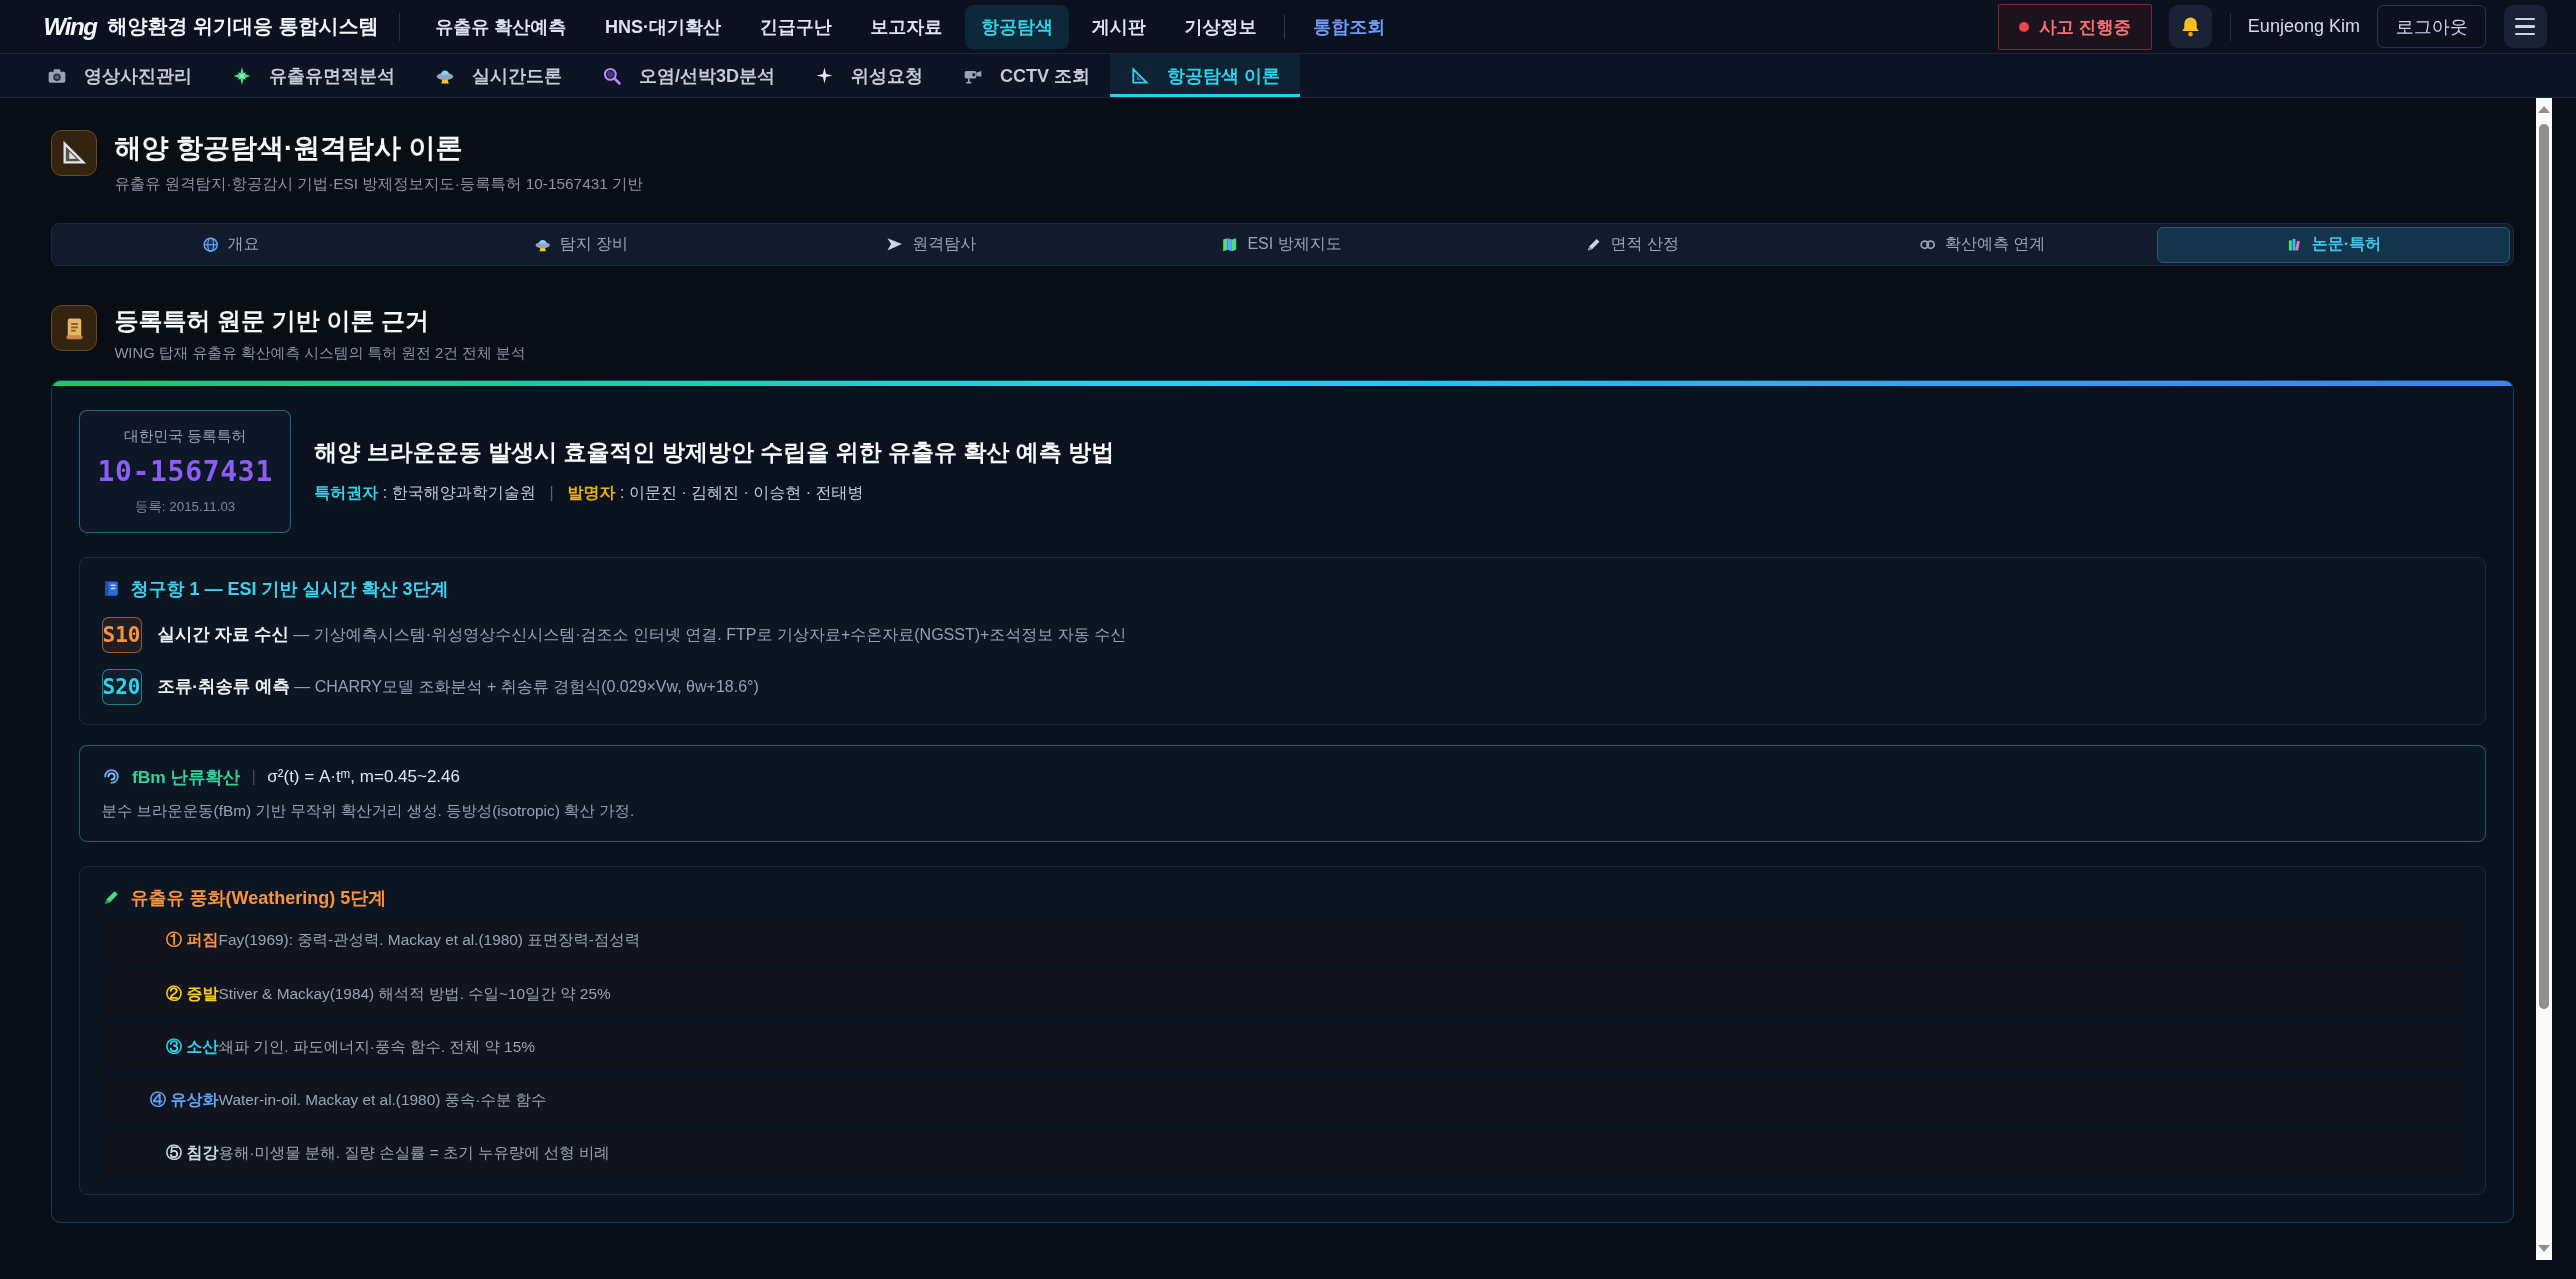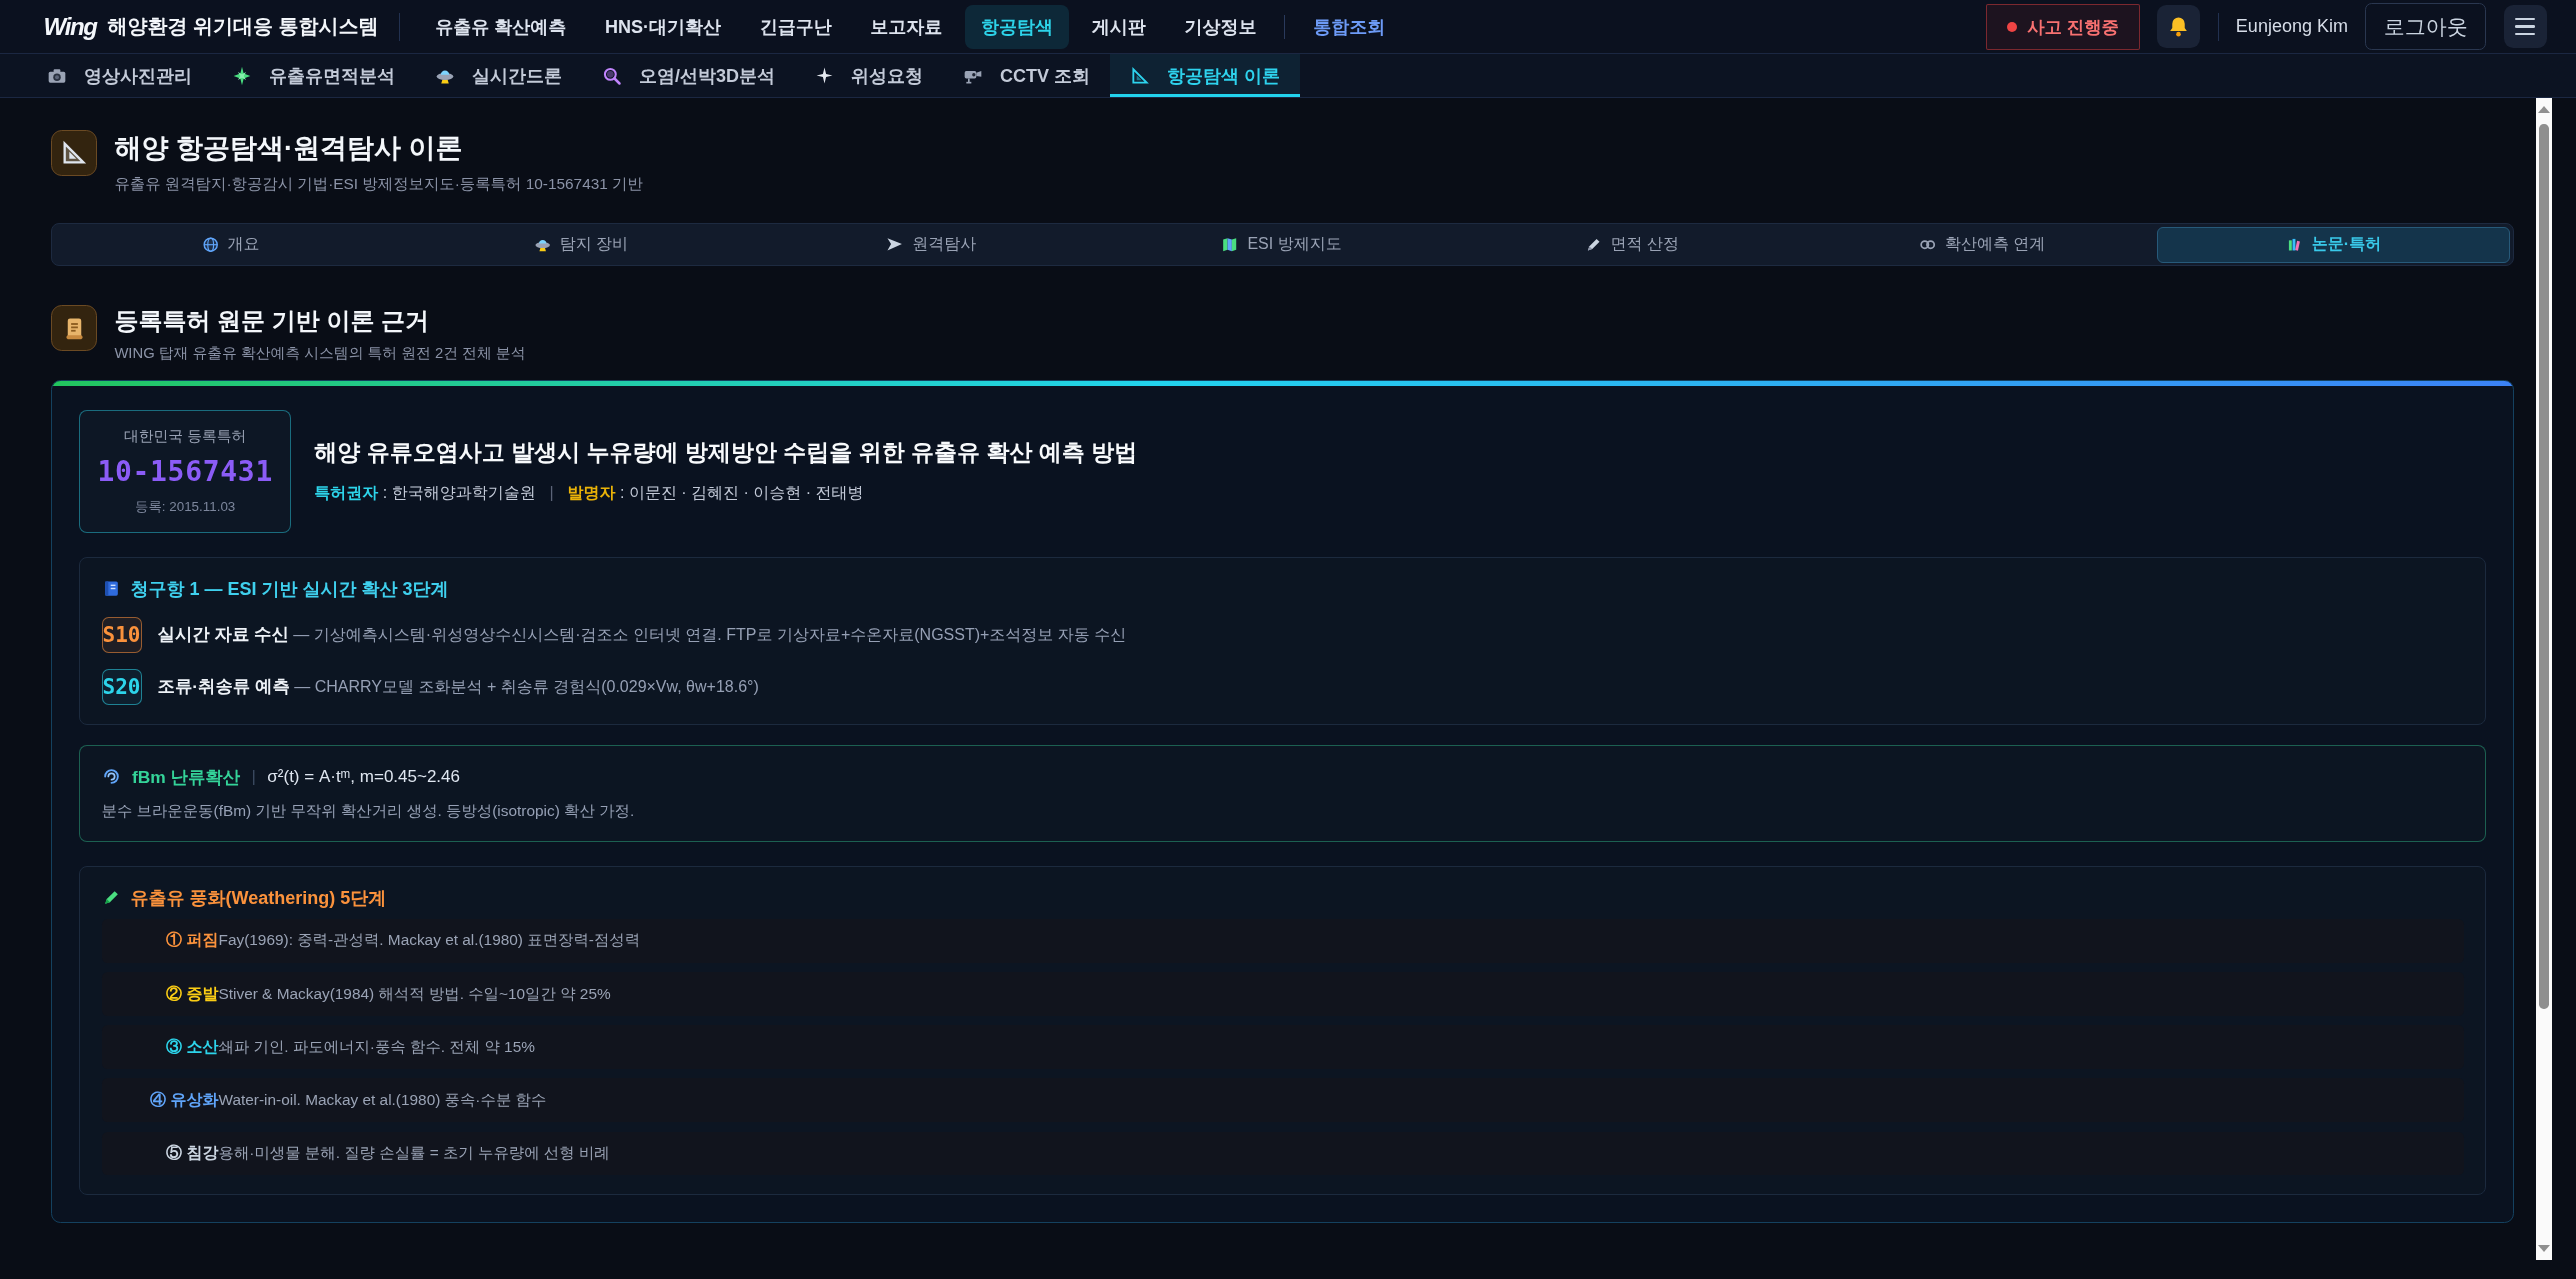--- a/index.html
+++ b/index.html
@@ -26,21 +26,21 @@
   .nav-item.active { color:#2dd4ea; background:rgba(34,211,238,.12); }
   .nav-item.accent { color:#6d9bf7; }
   .nav-sep { width:0.7px; height:24px; background:#2a3a5c; margin:0 5.4px; }
   .topnav-right { margin-left:auto; display:flex; align-items:center; gap:17.4px; }
   .incident-badge { display:flex; align-items:center; gap:10.7px; padding:10px 20px;
     border:0.7px solid rgba(239,68,68,.45); background:rgba(127,29,29,.16); border-radius:2px;
     color:#f87171; font-size:17.4px; font-weight:bold; }
   .dot { width:10px; height:10px; border-radius:50%; background:#ef4444; }
   .icon-btn { width:43px; height:43px; background:#1a2336; border-radius:9.4px; display:flex; align-items:center; justify-content:center; cursor:pointer; }
   .user-name { font-size:18px; color:#d7dde8; }
-  .logout-btn { padding:8.7px 17.4px; border:0.7px solid #2a3750; border-radius:6.7px; font-size:21px; color:#cbd5e1; background:transparent; cursor:pointer; }
+  .logout-btn { padding:8.7px 17.4px; border:0.7px solid #2a3750; border-radius:6.7px; font-size:18px; color:#cbd5e1; background:transparent; cursor:pointer; }
   .hamburger { display:flex; flex-direction:column; gap:4.7px; }
   .hamburger span { display:block; width:20px; height:2.7px; border-radius:1.3px; background:#cbd5e1; }
 
   
   .subnav { height:44px; background:#0c1322; border-bottom:0.7px solid #1b2742; display:flex; align-items:stretch; padding:0 27px; }
   .subtab { display:flex; align-items:center; gap:17px; padding:0 20px; font-size:18px; font-weight:bold; color:#c3cad8; position:relative; cursor:pointer; white-space:nowrap; }
   .subtab.active { color:#2ed3ee; background:#0e2233; }
   .subtab.active::after { content:''; position:absolute; left:0; right:0; bottom:0; height:3.4px; background:#22d3ee; }
 
   
@@ -335,21 +335,21 @@
   <div class="card p1">
     <div class="card-top"></div>
     <div class="card-body">
       <div class="patent-head">
         <div class="pbadge">
           <div class="pbadge-label">대한민국 등록특허</div>
           <div class="pbadge-num">10-1567431</div>
           <div class="pbadge-date">등록: 2015.11.03</div>
         </div>
         <div>
-          <div class="ptitle">해양 유류오염사고 발생시 누유량에 방제방안 수립을 위한 유출유 확산 예측 방법</div>
+          <div class="ptitle">해양 브라운운동 발생시 효율적인 방제방안 수립을 위한 유출유 확산 예측 방법</div>
           <div class="pmeta">
             <span class="owner-label">특허권자</span>
             <span>: 한국해양과학기술원</span>
             <span class="sep">|</span>
             <span class="inventor-label">발명자</span>
             <span>: 이문진 · 김혜진 · 이승현 · 전태병</span>
           </div>
         </div>
       </div>
 

